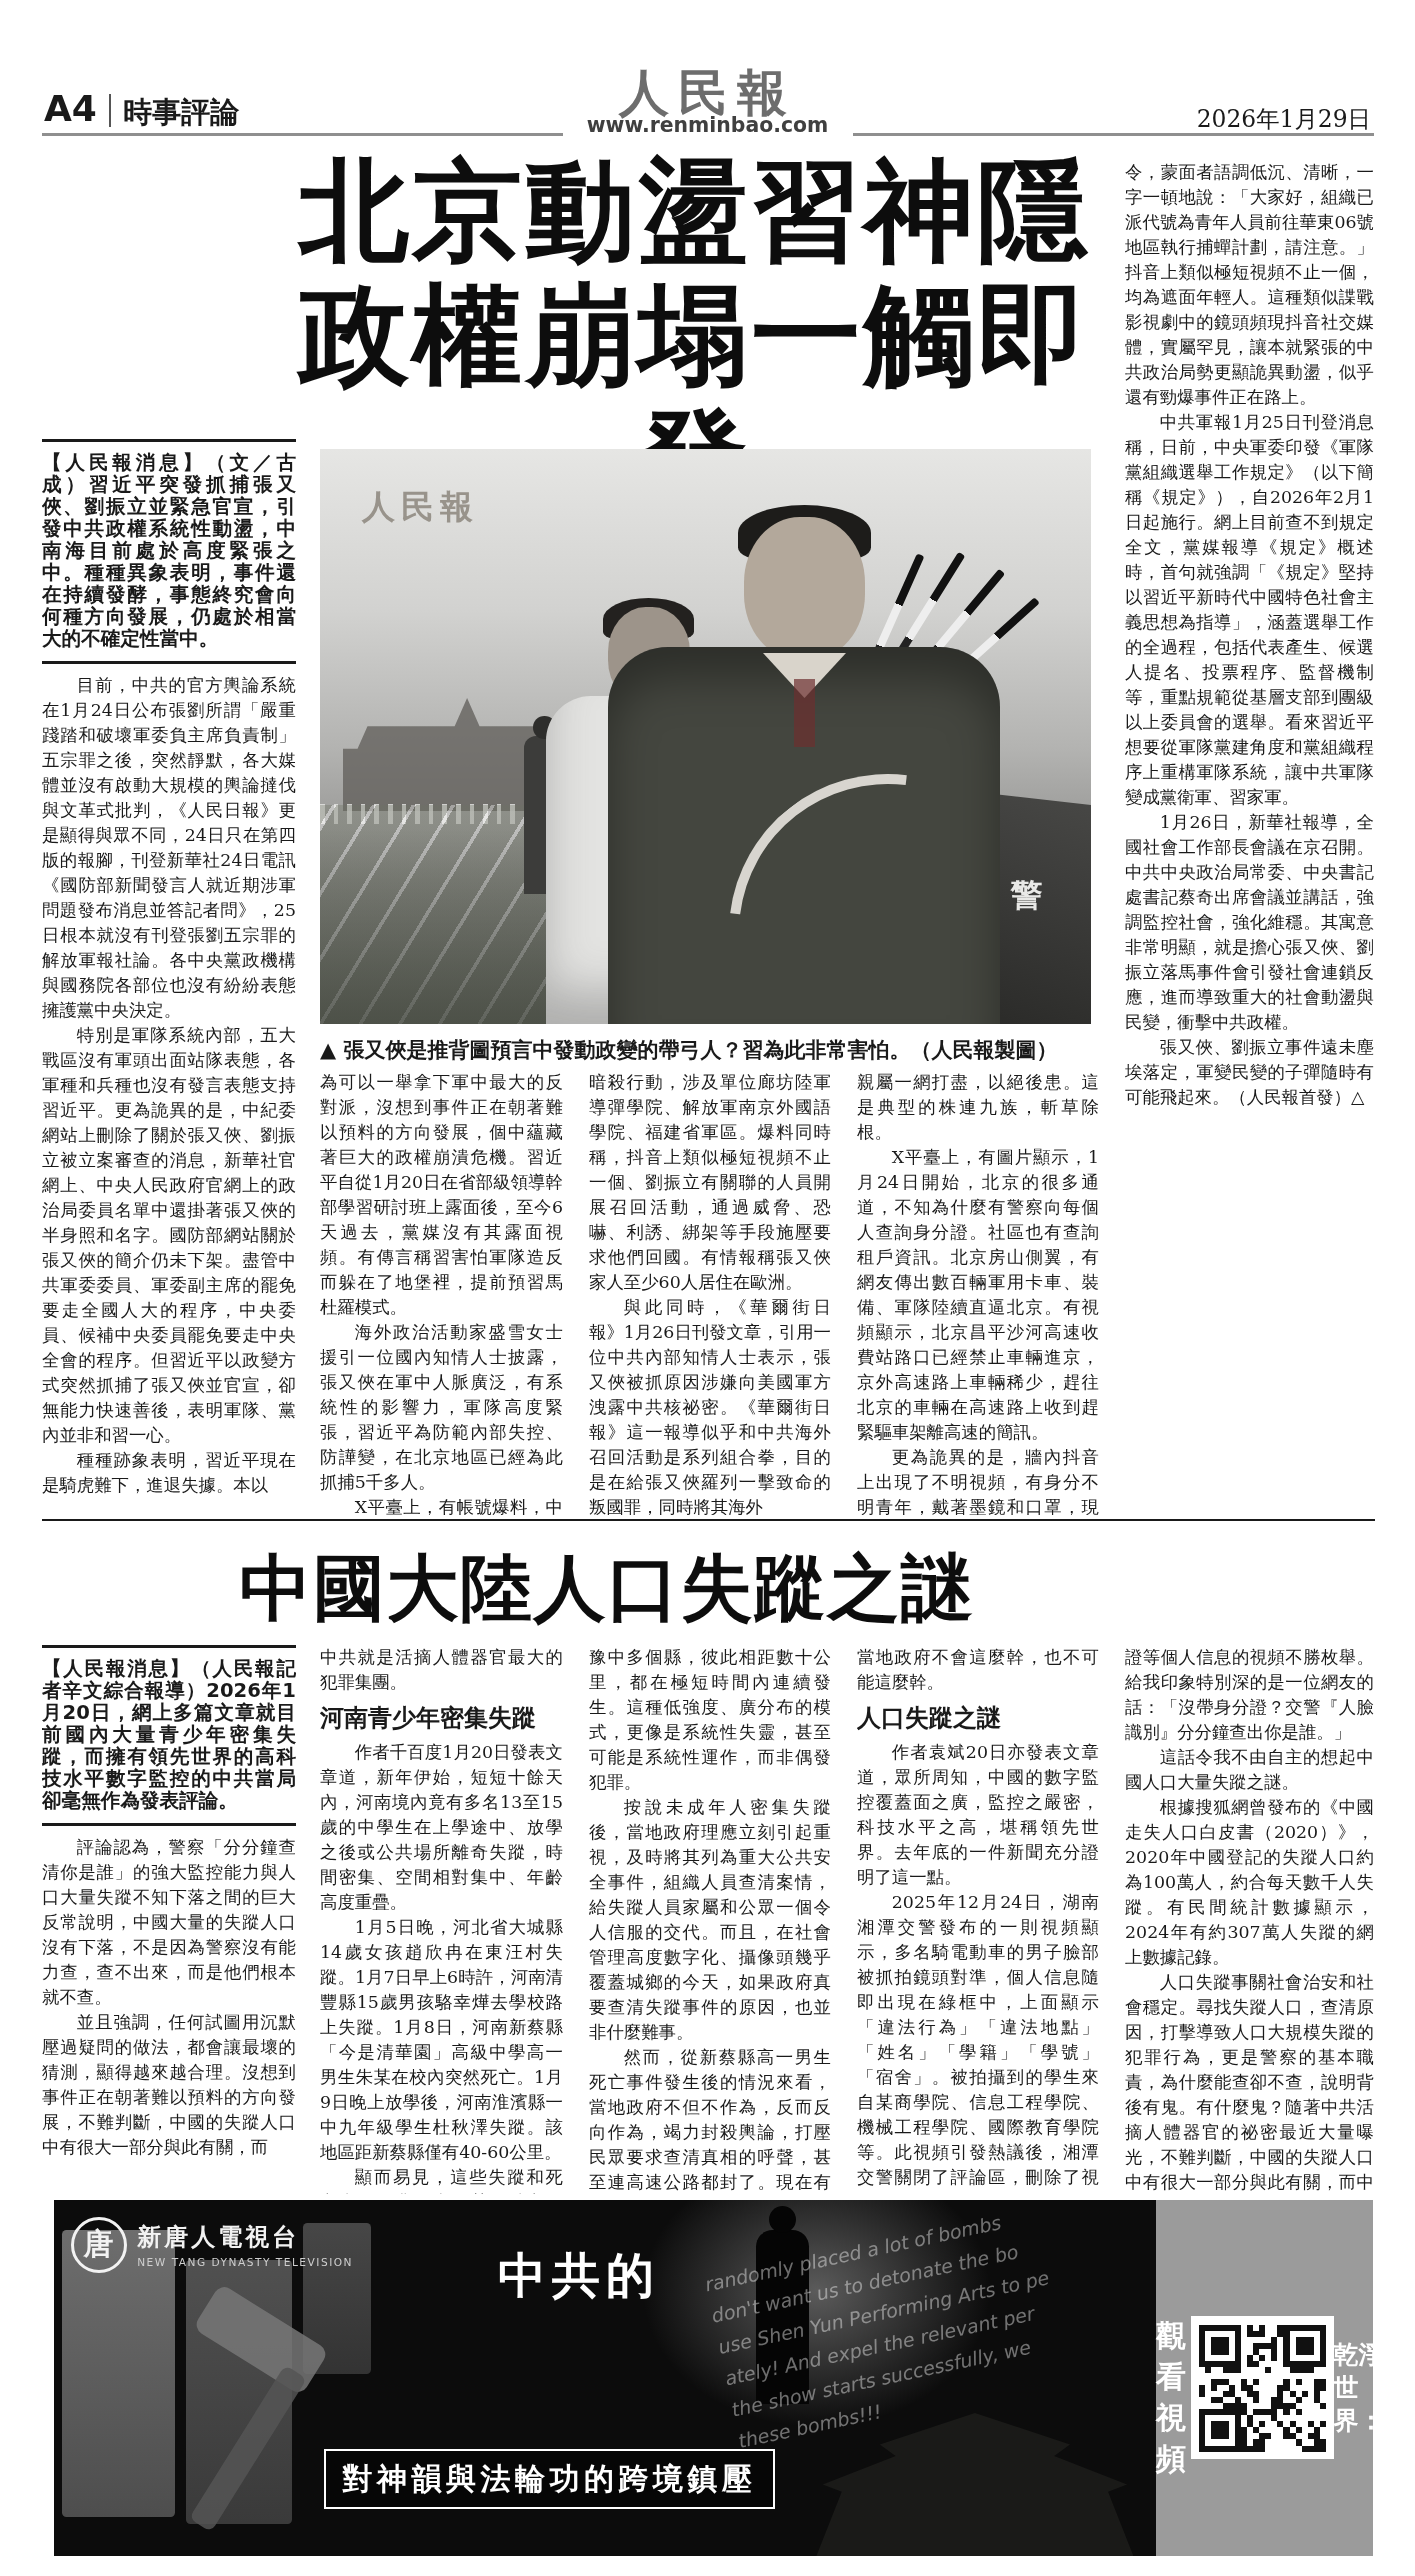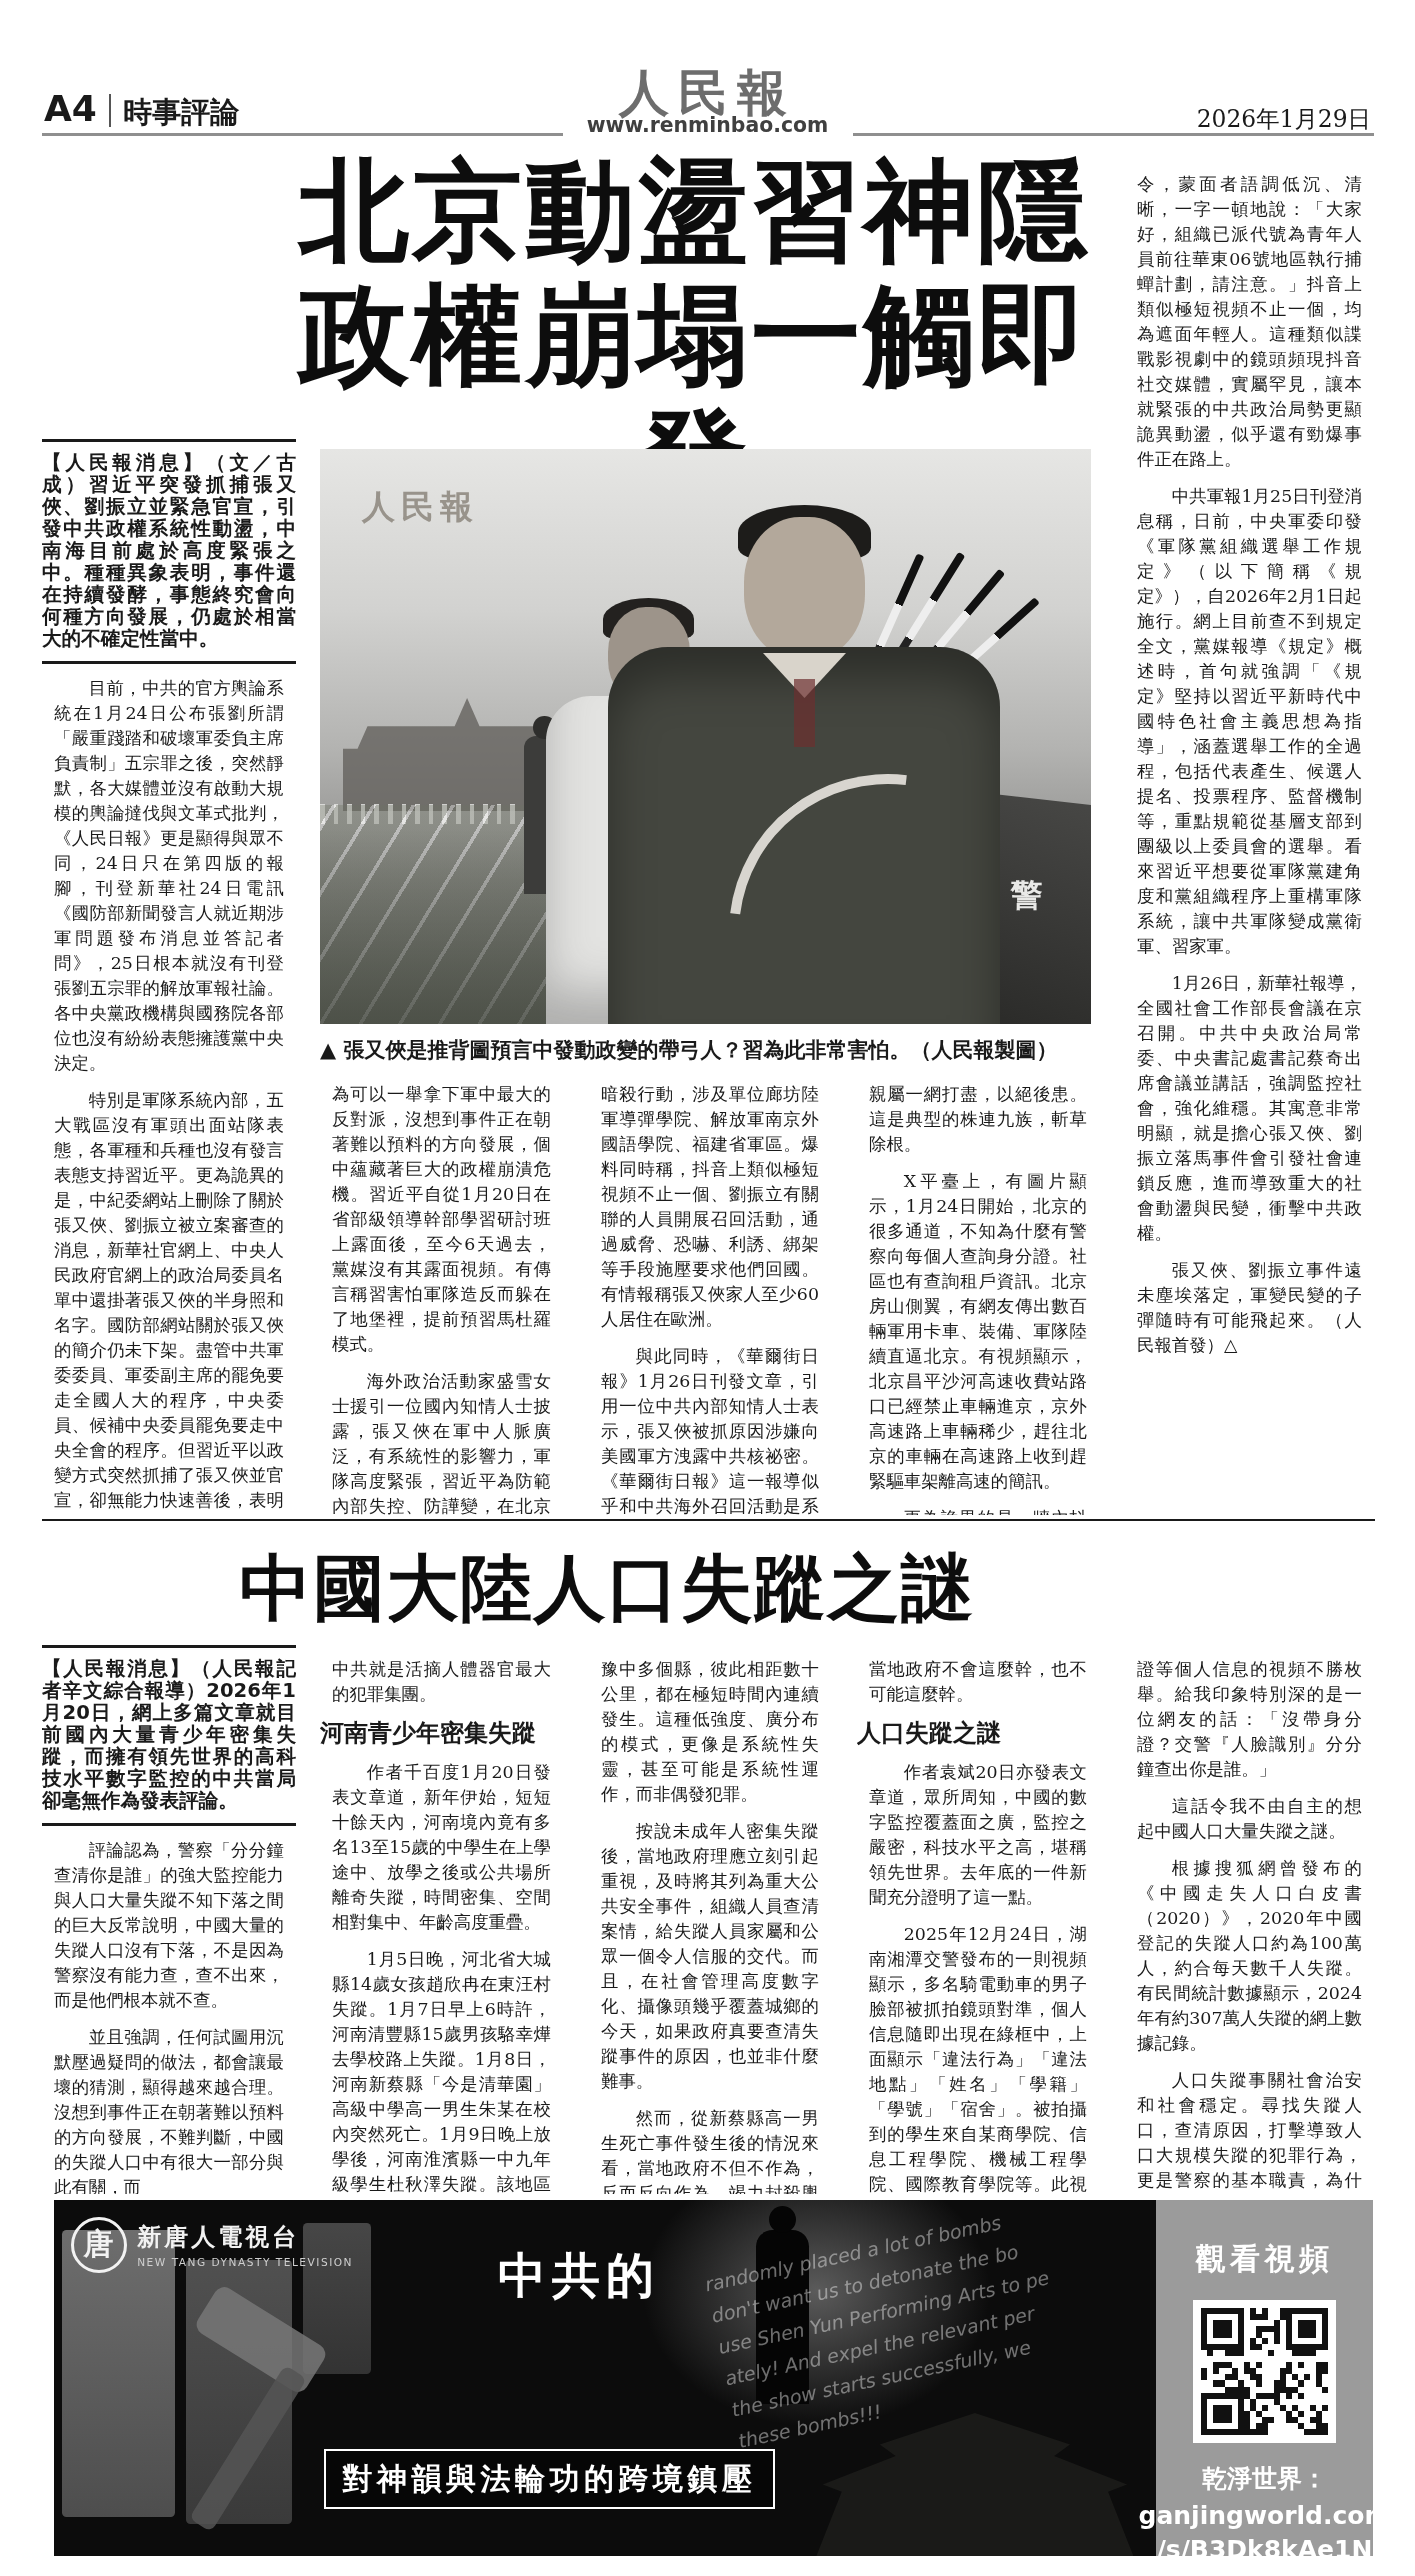--- a/index.html
+++ b/index.html
@@ -20,21 +20,21 @@
     font-family:"DejaVu Sans","Liberation Sans",sans-serif; font-size:20.4px; font-weight:700; color:#404040; }
   .hdr-date { position:absolute; right:44px; top:103px; font-size:23.4px; }
   .hdr-rule { position:absolute; top:133px; height:3px; background:#8f8f8f; }
   .hdr-rule.l { left:42px; width:521px; }
   .hdr-rule.r { left:853px; width:521px; }
   
   .headline1 { position:absolute; left:249px; top:149px; width:891px; text-align:center;
     font-weight:900; font-size:110px; line-height:1.13; letter-spacing:3px; color:#0d0d0d; }
   
   .col { position:absolute; overflow:hidden; text-align:justify; }
-  .col p { font-size:17.4px; line-height:25px; margin:12px; }
+  .col p { font-size:17.4px; line-height:25px; margin:0; }
   .col p.indent { text-indent:2em; }
   .col p.subhead { font-family:"DejaVu Sans","Liberation Sans",sans-serif;
     font-size:24px; font-weight:700; text-indent:0; text-align:left; margin:9px 0 7.5px; line-height:1.2; }
   .lede-box { border-top:3px solid #1a1a1a; border-bottom:3px solid #1a1a1a;
     padding:9.8px 0 11.3px; margin-bottom:9px; }
   .lede-box .lede { font-family:"DejaVu Sans","Liberation Sans",sans-serif;
     font-size:19.6px; line-height:22px; font-weight:700; text-align:justify; }
   .a1c1 { left:42px;  top:439px;  width:254px; height:1075px; }
   .a1c2 { left:320px; top:1070px; width:243px; height:445px; }
   .a1c3 { left:589px; top:1070px; width:242px; height:445px; }
@@ -110,21 +110,21 @@
   .ad-t1 { position:absolute; left:359px; top:44px; width:332px; text-align:center;
     font-size:48px; font-weight:900; color:#fff; letter-spacing:6px; }
   .ad-t2 { position:absolute; left:249px; top:104px; width:559px; text-align:center;
     font-size:107px; font-weight:900; color:#fff; letter-spacing:4.5px;
     text-shadow:3.8px 2.3px 0 #3a3a3a,-3px -1.5px 0 #5a5a5a; }
   .ad-sub { position:absolute; left:270px; top:249px; border:2.3px solid #fff; padding:7.5px 16.6px;
     font-size:30px; font-weight:700; color:#fff; letter-spacing:4.5px; background:rgba(0,0,0,.45); }
   .ad-eng { position:absolute; left:664px; top:30px; width:355px; transform:rotate(-12deg);
     font-style:italic; font-size:19px; line-height:32px; color:rgba(255,255,255,.42); }
   .ad-panel { position:absolute; right:0; top:0; width:217px; bottom:0; background:#9b9b9b;
-    display:flex; flex-direction:column; align-items:center;
+    display:flex; flex-direction:row; align-items:center;
     font-family:"DejaVu Sans","Liberation Sans",sans-serif; color:#fff; }
   .watch { margin-top:39px; font-size:30px; font-weight:900; letter-spacing:4.5px; }
   .qr-box { margin-top:19.6px; width:143px; height:143px; background:#fff; padding:8.3px; }
   .qr { width:127px; height:127px; display:grid; grid-template-columns:repeat(21,1fr); grid-template-rows:repeat(21,1fr); }
   .qr i { display:block; } .qr i.f { background:#111; }
   .gj1 { margin-top:19.6px; font-size:25px; font-weight:900; }
   .gj2 { margin-top:6px; font-size:25px; font-weight:900; }
   .gj3 { margin-top:4.5px; font-size:25px; font-weight:900; }
 </style>
 </head>

